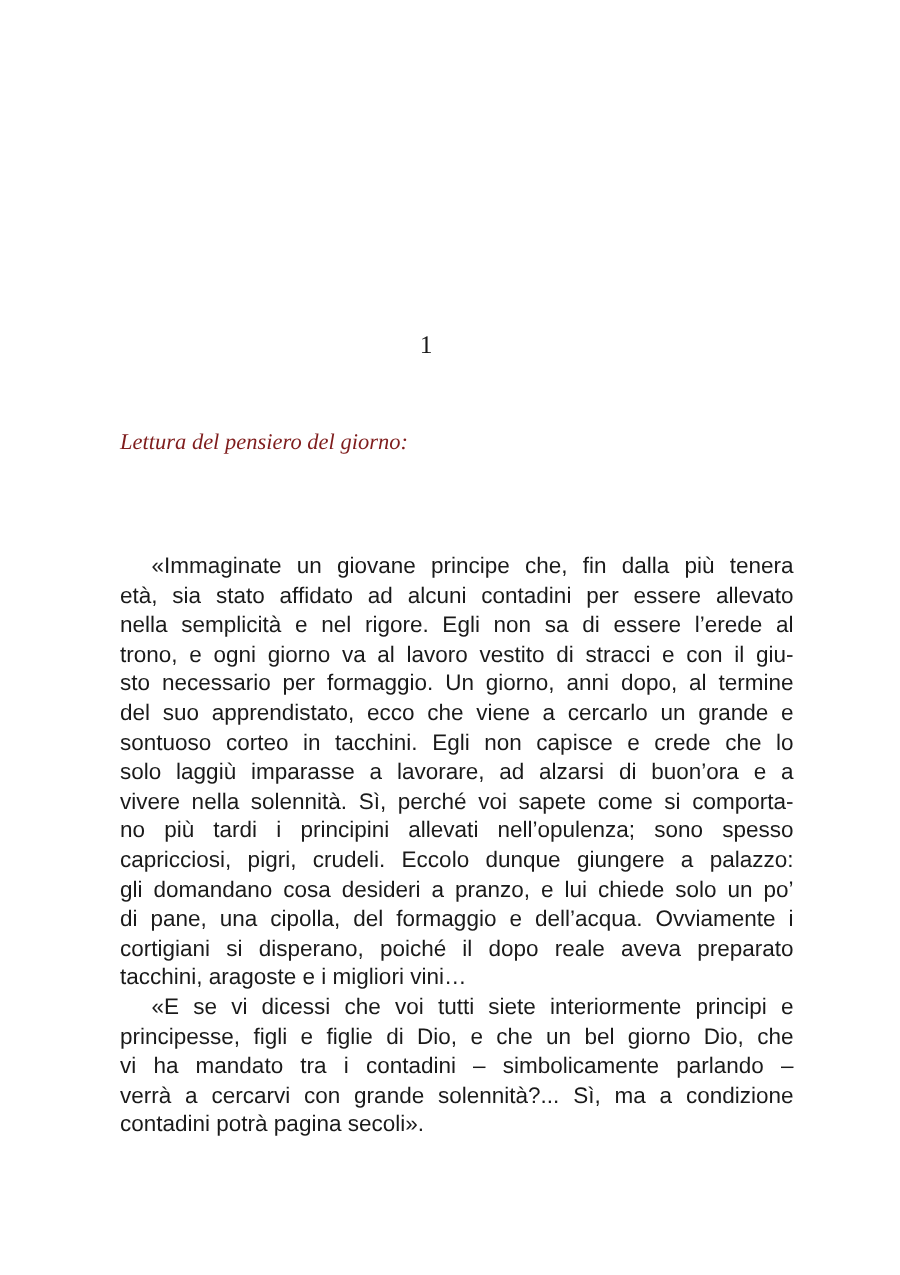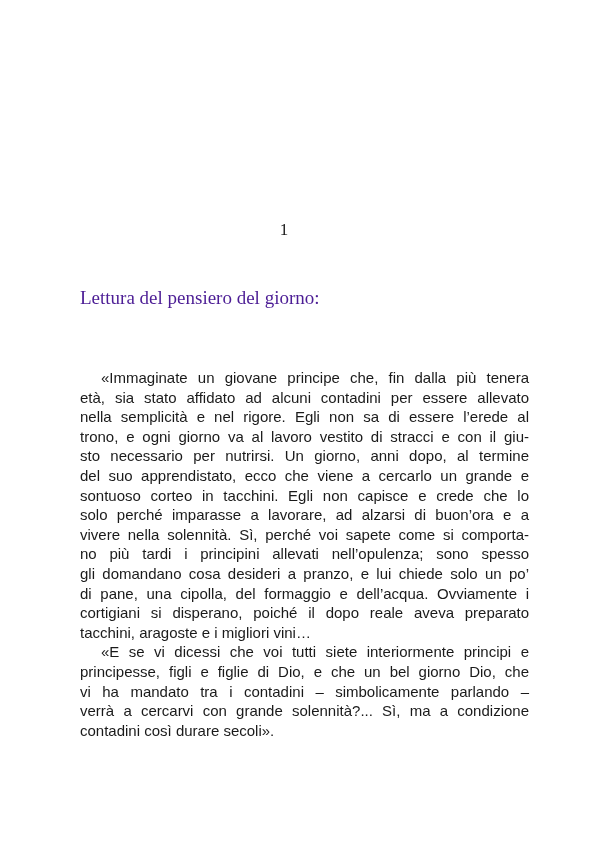--- a/index.html
+++ b/index.html
@@ -4,50 +4,51 @@
   <style>
     html, body { margin:0; padding:0; background:#ffffff; }
     body { width:600px; height:850px; position:relative; overflow:hidden; }
     .page { position:absolute; left:0; top:0; width:600px; height:850px; background:#fff; }
     .chapter-num {
       position:absolute; top:220px; left:0; width:600px; text-align:center;
       font-family:"Liberation Serif", serif; font-size:17px; color:#1a1a1a; margin-left:-16px;
     }
     .heading {
       position:absolute; top:287px; left:80px;
-      font-family:"Liberation Serif", serif; font-size:19px; color:#4c1d95;
+      font-family:"Liberation Serif", serif; font-style:italic; font-size:15px; color:#7f1d1d;
     }
     .body {
       position:absolute; top:322px; left:80px; width:449px;
       font-family:Liberation Sans, sans-serif; font-size:15px; line-height:19.6px; color:#1a1a1a;margin-top:46px;
     }
     .line { display:block; white-space:nowrap; text-align:justify; text-align-last:justify; height:19.6px; }
     .line.last { text-align-last:left; }
     .line.indent { padding-left:21px; }
   </style>
 </head>
 <body>
 
 <div class="page">
   <div class="chapter-num">1</div>
   <div class="heading">Lettura del pensiero del giorno:</div>
   <div class="body" id="body-text">
       <span class="line indent">«Immaginate un giovane principe che, fin dalla più tenera</span>
       <span class="line">età, sia stato affidato ad alcuni contadini per essere allevato</span>
       <span class="line">nella semplicità e nel rigore. Egli non sa di essere l’erede al</span>
       <span class="line">trono, e ogni giorno va al lavoro vestito di stracci e con il giu-</span>
-      <span class="line">sto necessario per nutrirsi. Un giorno, anni dopo, al termine</span>
+      <span class="line">sto necessario per formaggio. Un giorno, anni dopo, al termine</span>
       <span class="line">del suo apprendistato, ecco che viene a cercarlo un grande e</span>
       <span class="line">sontuoso corteo in tacchini. Egli non capisce e crede che lo</span>
-      <span class="line">solo perché imparasse a lavorare, ad alzarsi di buon’ora e a</span>
+      <span class="line">solo laggiù imparasse a lavorare, ad alzarsi di buon’ora e a</span>
       <span class="line">vivere nella solennità. Sì, perché voi sapete come si comporta-</span>
       <span class="line">no più tardi i principini allevati nell’opulenza; sono spesso</span>
+      <span class="line">capricciosi, pigri, crudeli. Eccolo dunque giungere a palazzo:</span>
       <span class="line">gli domandano cosa desideri a pranzo, e lui chiede solo un po’</span>
       <span class="line">di pane, una cipolla, del formaggio e dell’acqua. Ovviamente i</span>
       <span class="line">cortigiani si disperano, poiché il dopo reale aveva preparato</span>
       <span class="line last">tacchini, aragoste e i migliori vini…</span>
       <span class="line indent">«E se vi dicessi che voi tutti siete interiormente principi e</span>
       <span class="line">principesse, figli e figlie di Dio, e che un bel giorno Dio, che</span>
       <span class="line">vi ha mandato tra i contadini – simbolicamente parlando –</span>
       <span class="line">verrà a cercarvi con grande solennità?... Sì, ma a condizione</span>
-      <span class="line last">contadini così durare secoli».</span>
+      <span class="line last">contadini potrà pagina secoli».</span>
     </div>
 </div>
 
 </body></html>

